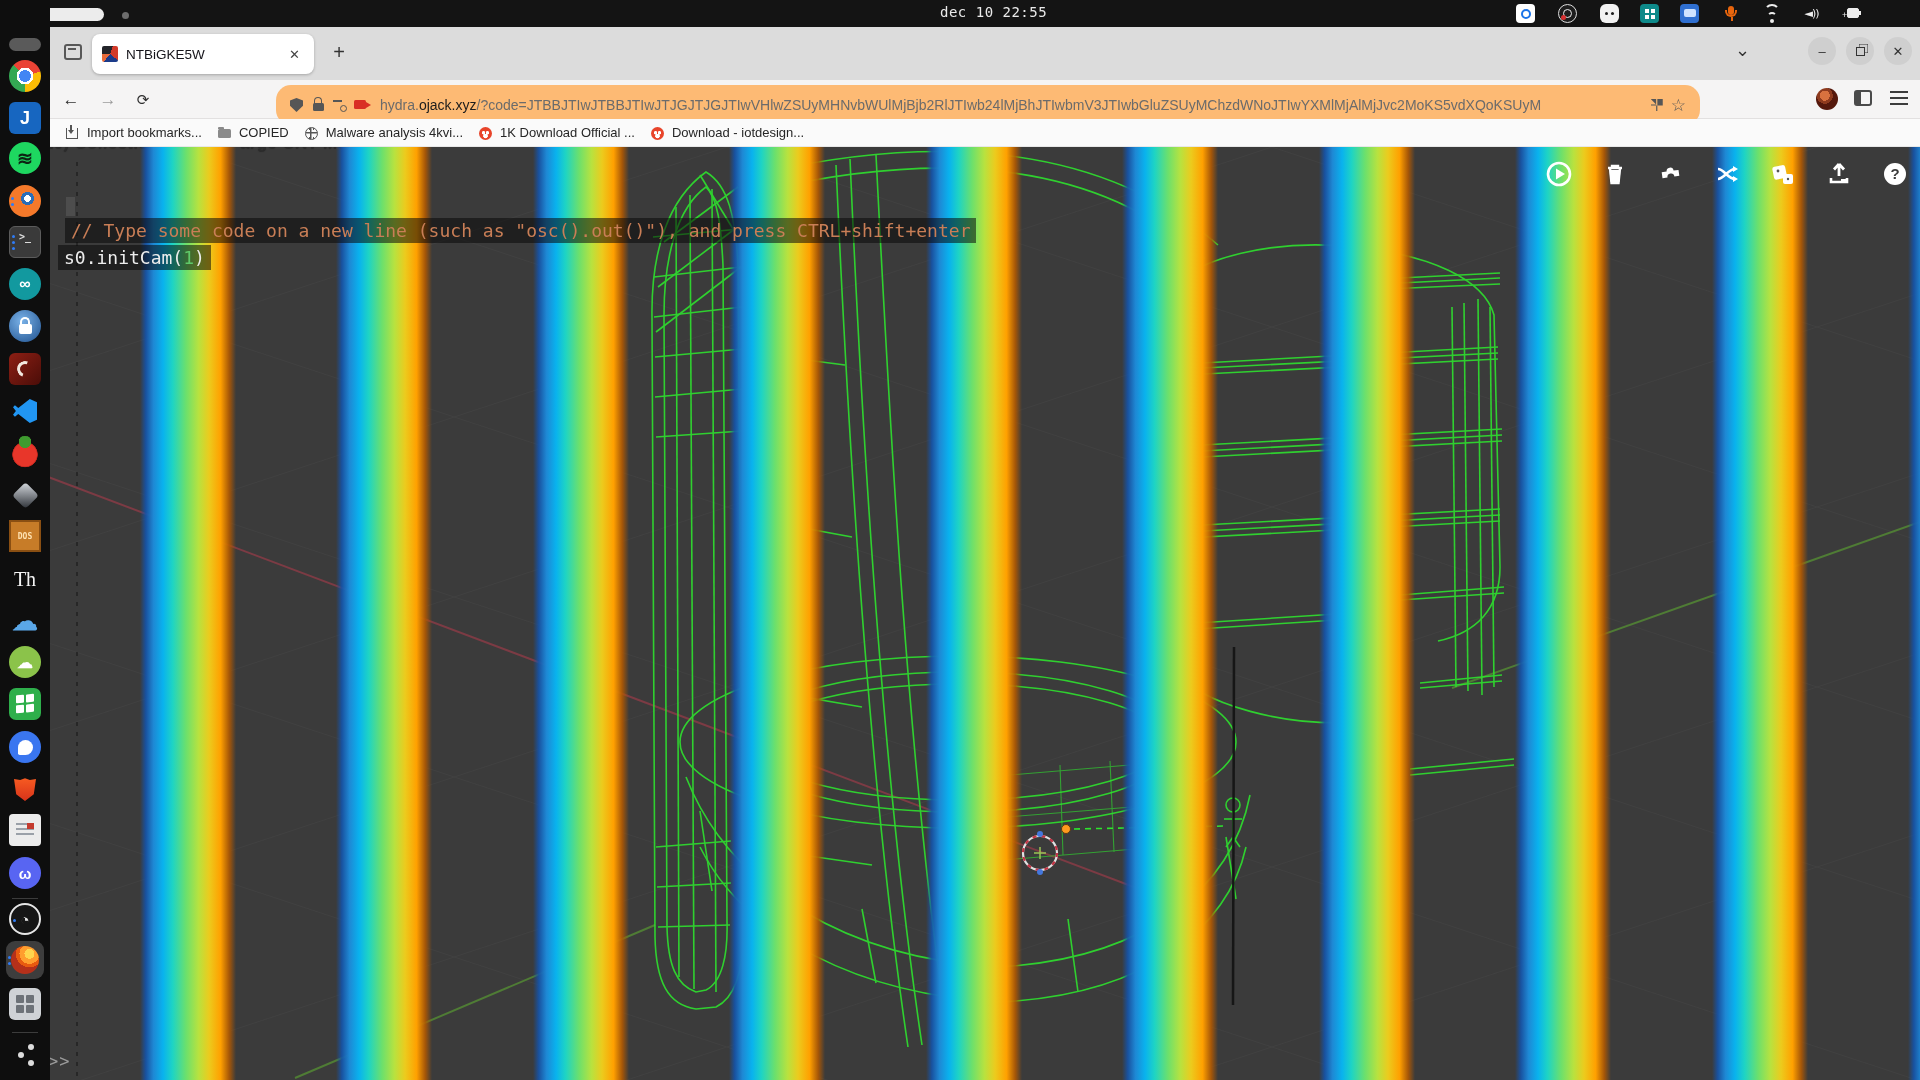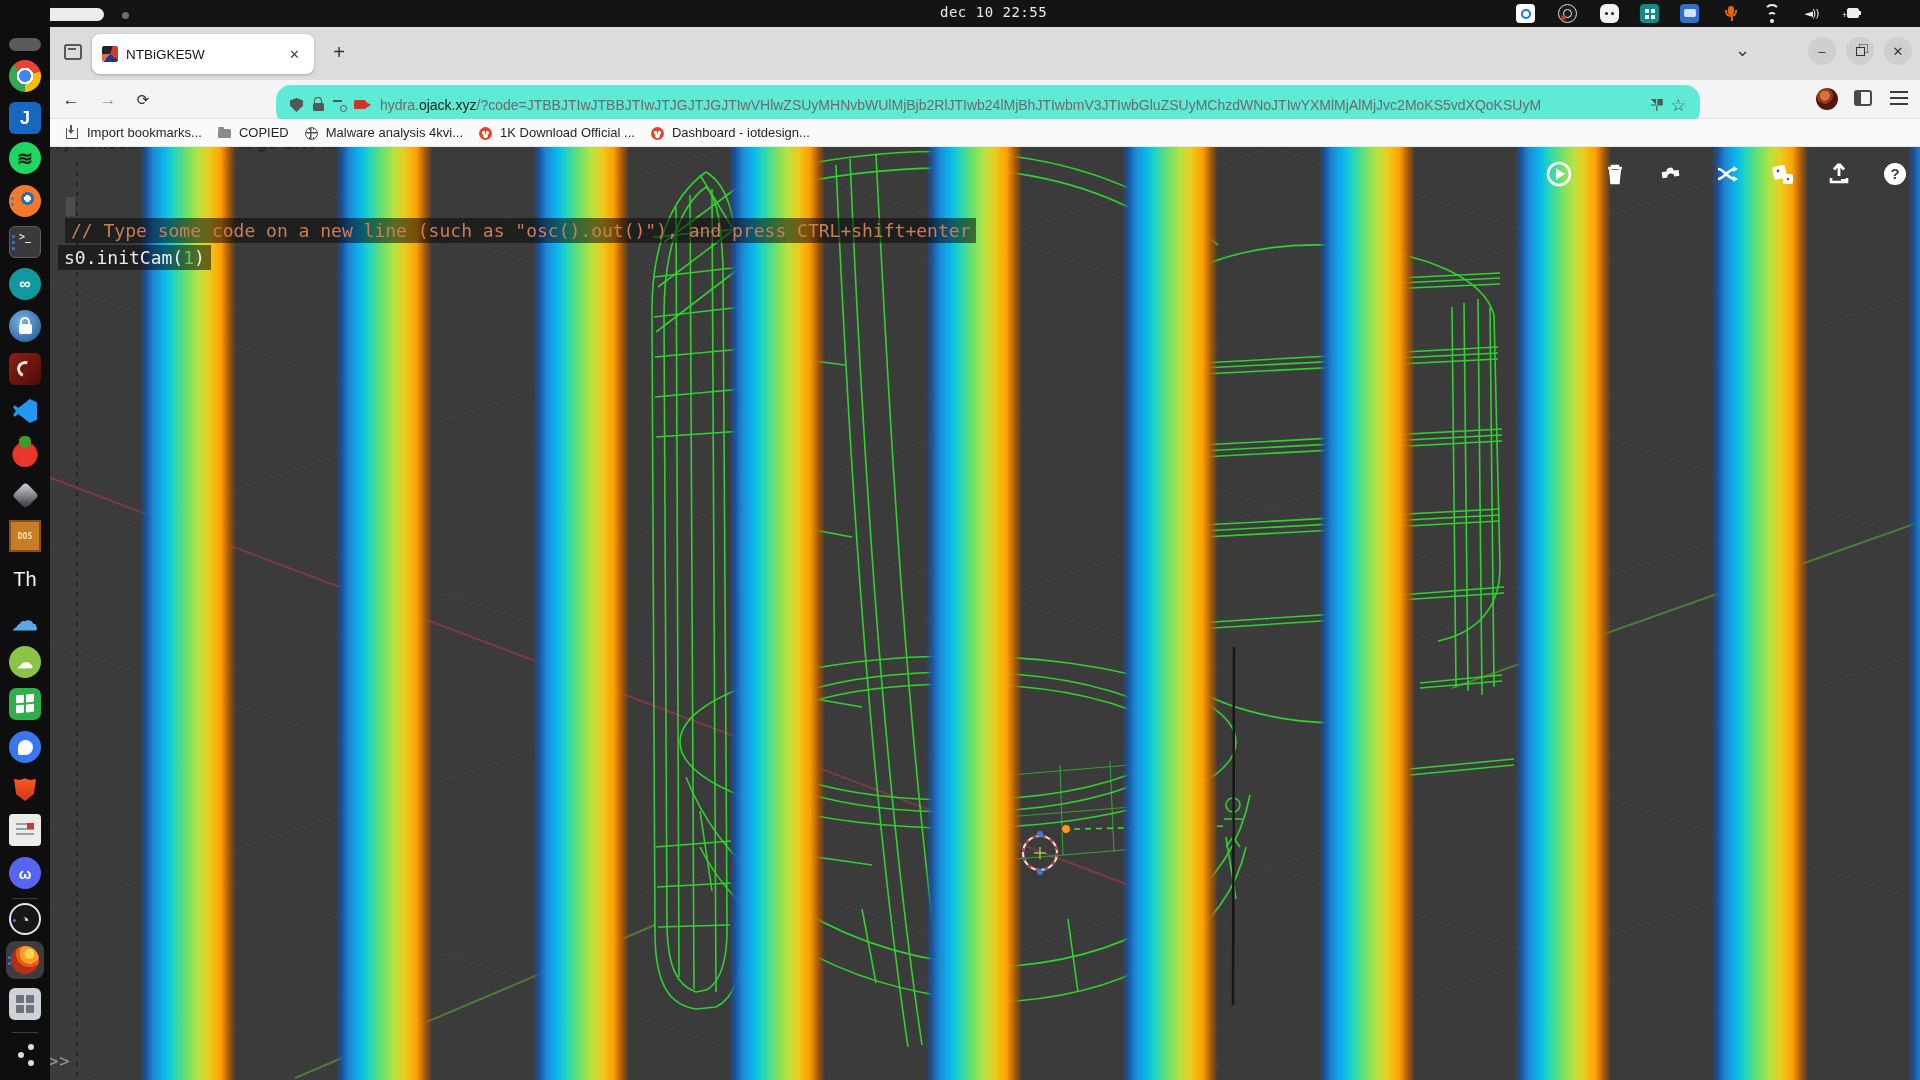--- a/index.html
+++ b/index.html
@@ -65,21 +65,21 @@
   .dk-dragon{top:353px;background:linear-gradient(135deg,#8e1f14,#4a0d08);border-radius:6px}
   .crescent{width:16px;height:16px;border:3px solid;border-color:#f2e8e0 transparent transparent #f2e8e0;border-radius:50%;transform:rotate(-25deg)}
   .dk-vscode{top:395px}
   .vsmark{width:24px;height:24px;background:#2196f3;clip-path:polygon(70% 0,100% 14%,100% 86%,70% 100%,22% 62%,8% 74%,0 66%,12% 50%,0 34%,8% 26%,22% 38%)}
   .dk-straw{top:436px;border-radius:50%;background:radial-gradient(circle at 50% 18%,#3f9b2f 0 6px,transparent 6.5px),radial-gradient(circle at 50% 58%,#e8362a 0 11.5px,#b3241c 12.5px,transparent 13px)}
   .dk-inkscape{top:479px}
   .diamond{width:19px;height:19px;background:linear-gradient(135deg,#d7dbe0,#2c3036);transform:rotate(45deg);border-radius:4px}
   .dk-dosbox{top:520px;background:#c77c28;border:2px solid #8a4f12;border-radius:0}
   .dk-dosbox .di-glyph{font-size:8px;color:#ffe2b0;font-family:"DejaVu Sans Mono",monospace}
   .dk-thonny{top:563px}
-  .dk-thonny .di-glyph{font-family:Liberation Sans, sans-serif;font-size:20px;font-weight:normal;color:#f4f4f4}
+  .dk-thonny .di-glyph{font-family:Liberation Serif, serif;font-size:20px;font-weight:normal;color:#f4f4f4}
   .dk-cloud{top:605px}
   .dk-cloud .di-glyph{color:#5aa7e8;font-size:26px}
   .dk-gcloud{top:646px;background:#8bc34a;border-radius:50%}
   .dk-gcloud .di-glyph{font-size:16px}
   .dk-ggrid{top:688px;background:#2eaf4b;border-radius:7px}
   .panes{width:8px;height:8px;background:#fff;border-radius:1px;box-shadow:10px 0 #fff,0 10px #fff,10px 10px #fff;margin:-10px 0 0 -10px;transform:skewY(-5deg)}
   .dk-signal{top:731px;background:#3a76f0;border-radius:50%}
   .sigdot{width:15px;height:15px;background:#fff;border-radius:50% 50% 50% 12%}
   .dk-brave{top:773px}
   .shieldb{width:22px;height:24px;background:linear-gradient(#f85d22,#d8331a);clip-path:polygon(50% 100%,90% 72%,100% 8%,72% 13%,50% 5%,28% 13%,0 8%,10% 72%)}
@@ -108,21 +108,21 @@
   #tabclose{font-size:13px;color:#444;padding:2px 4px;border-radius:4px}
   #newtab{position:absolute;left:276px;top:14px;font-size:20px;color:#333;width:26px;text-align:center}
   #tabs-chevron{position:absolute;left:1685px;top:12px;font-size:18px;color:#333}
   .winbtn{position:absolute;top:10px;width:28px;height:28px;border-radius:50%;background:#cfcfcf;display:flex;align-items:center;justify-content:center;color:#333;font-size:13px}
   #btn-min{left:1758px}#btn-restore{left:1796px}#btn-close{left:1834px}
   #btn-restore b{width:9px;height:9px;border:1.5px solid #333;background:transparent;box-shadow:3px -3px 0 -0.5px #cfcfcf,3px -3px #333}
 
   #navbar{position:absolute;left:50px;top:80px;width:1870px;height:39px;background:#f5f4f4;z-index:50;border-bottom:1px solid #e2e0e0}
   .navic{position:absolute;top:7px;width:26px;height:26px;display:flex;align-items:center;justify-content:center;font-size:17px;color:#2f2f2f;border-radius:5px}
   #nav-back{left:8px}#nav-fwd{left:45px;color:#9a9a9a}#nav-reload{left:80px;font-size:15px}
-  #urlpill{position:absolute;left:226px;top:5px;width:1424px;height:40px;background:#5eead4;border-radius:15px;display:flex;align-items:center;padding:0 10px;font-size:14px}
+  #urlpill{position:absolute;left:226px;top:5px;width:1424px;height:40px;background:#fdba74;border-radius:15px;display:flex;align-items:center;padding:0 10px;font-size:14px}
   .pillic{position:relative;width:22px;height:18px;flex:0 0 auto}
   .shield{position:absolute;left:4px;top:2px;width:13px;height:14px;background:#565656;clip-path:polygon(50% 0,100% 18%,100% 55%,50% 100%,0 55%,0 18%)}
   .lock2-sh{position:absolute;left:6px;top:1px;width:8px;height:8px;border:1.5px solid #565656;border-bottom:none;border-radius:4px 4px 0 0}
   .lock2-bd{position:absolute;left:4.5px;top:7px;width:11px;height:8px;background:#565656;border-radius:1.5px}
   .perm1{position:absolute;left:3px;top:4px;width:9px;height:2px;background:#565656}
   .perm2{position:absolute;left:10px;top:9px;width:7px;height:7px;border:1.5px solid #565656;border-radius:50%}
   .cam{position:absolute;left:2px;top:4px;width:12px;height:9px;background:#d93025;border-radius:1.5px}
   .cam:after{content:"";position:absolute;left:12px;top:1.5px;border-left:5px solid #d93025;border-top:3px solid transparent;border-bottom:3px solid transparent}
   #urltext{margin-left:6px;color:#515151;white-space:nowrap;overflow:hidden;flex:1}
   #urltext .dom{color:#1c1c1c}
@@ -484,21 +484,21 @@
     <div class="bm">
         <span class="bmic">
           <span class="fourk"></span>
         </span>
         <span>1K Download Official ...</span>
       </div>
     <div class="bm">
         <span class="bmic">
           <span class="fourk"></span>
         </span>
-        <span>Dashboard - iotdesign...</span>
+        <span>Download - iotdesign...</span>
       </div>
   </div>
 
   <div id="dock">
     <div class="dock-item dk-handle"></div>
     <div class="dock-item dk-chrome"></div>
     <div class="dock-item dk-j">
         <span class="di-glyph">J</span>
       </div>
     <div class="dock-item dk-spotify">

